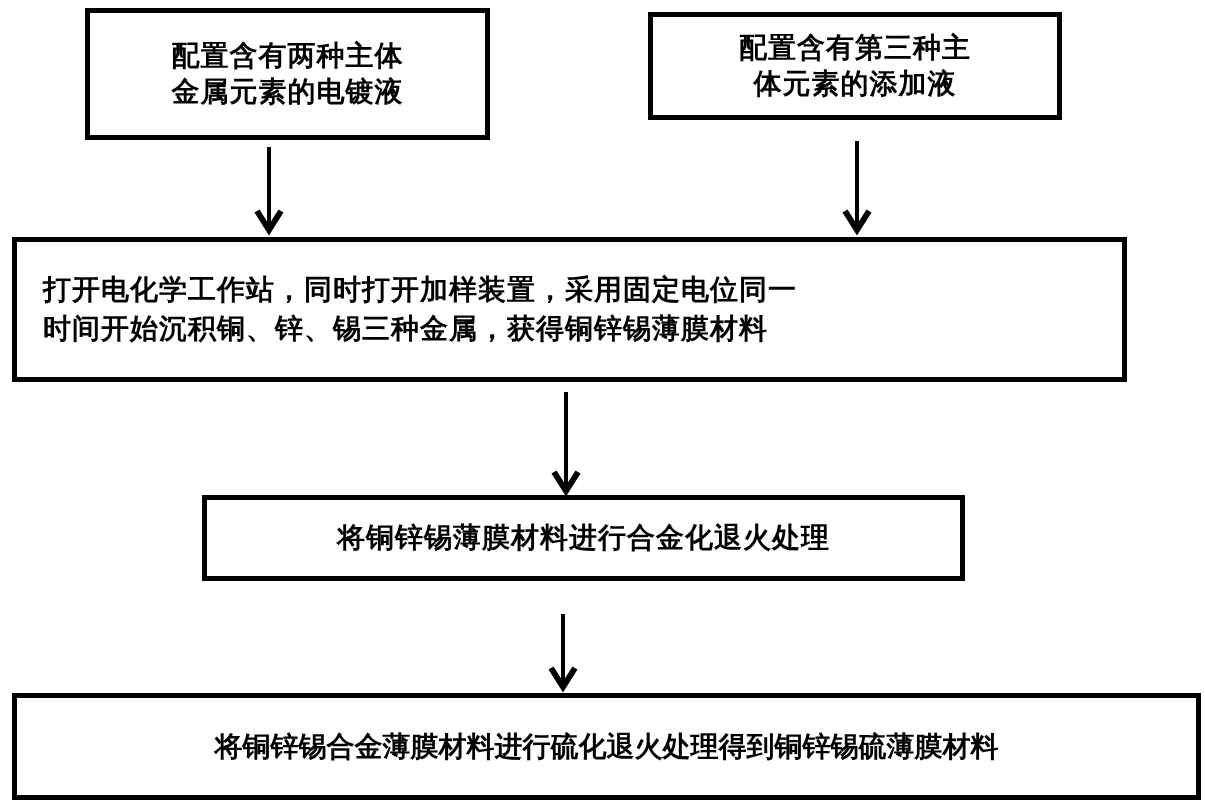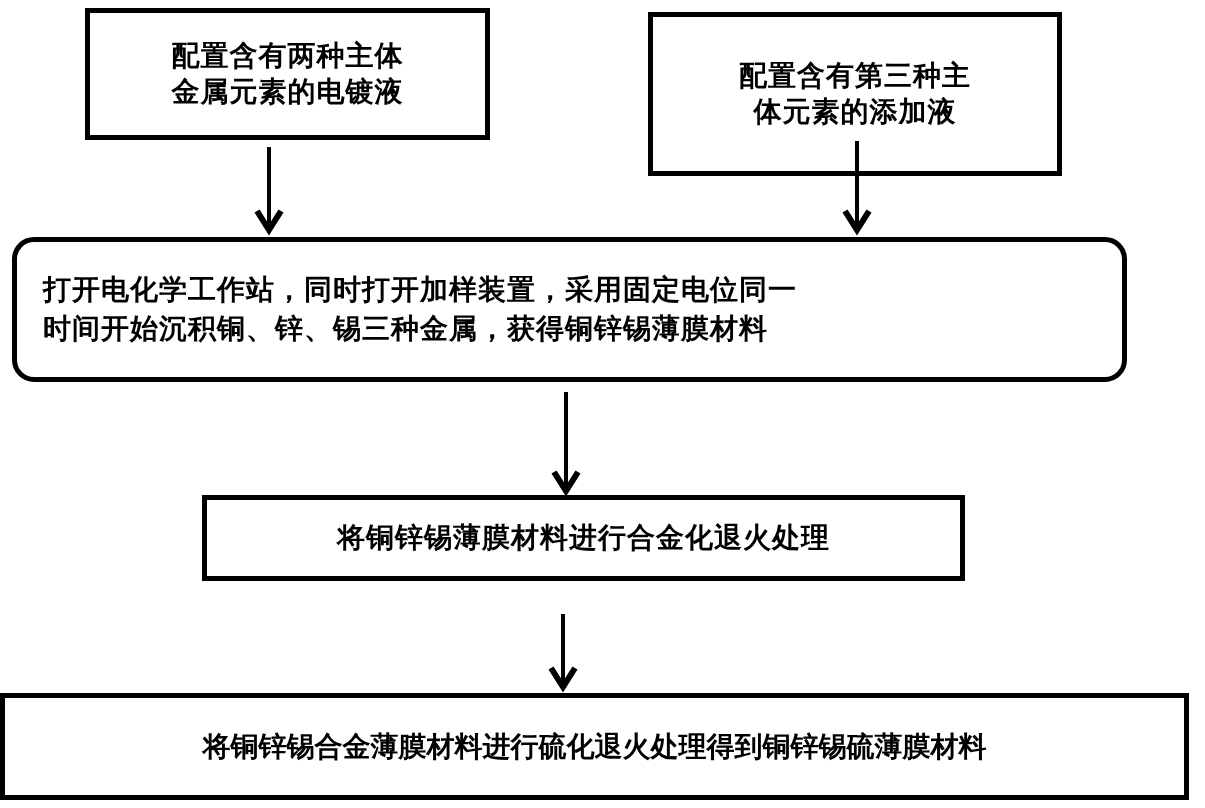--- a/index.html
+++ b/index.html
@@ -28,28 +28,28 @@
     font-weight: 700;
     line-height: 1.28;
     display: flex;
     align-items: center;
     justify-content: center;
     text-align: center;
     white-space: pre-line;
     letter-spacing: 1px;
   }
   #node-plating  { left: 85px;  top: 8px;   width: 405px;  height: 132px; }
-  #node-additive { left: 648px; top: 12px;  width: 414px;  height: 164px; }
+  #node-additive { left: 648px; top: 12px;  width: 414px;  height: 108px; }
   #node-deposit  {
     left: 12px;  top: 237px; width: 1115px; height: 145px;
     justify-content: flex-start; text-align: left;
-    padding-left: 26px; padding-right: 8px; line-height: 1.38; border-radius: 22px;
+    padding-left: 26px; padding-right: 8px; line-height: 1.38;
   }
   #node-alloy    { left: 202px; top: 495px; width: 763px;  height: 86px; }
-  #node-sulfur   { left: 0;   top: 693px; width: 1189px; height: 107px; letter-spacing: 0; }
+  #node-sulfur   { left: 12px;   top: 693px; width: 1189px; height: 107px; letter-spacing: 0; }
   .arrow-layer {
     position: absolute;
     left: 0; top: 0;
     width: 1205px; height: 808px;
     pointer-events: none;
   }
   .arrow-layer polyline, .arrow-layer line {
     stroke: var(--line-color);
     fill: none;
   }

